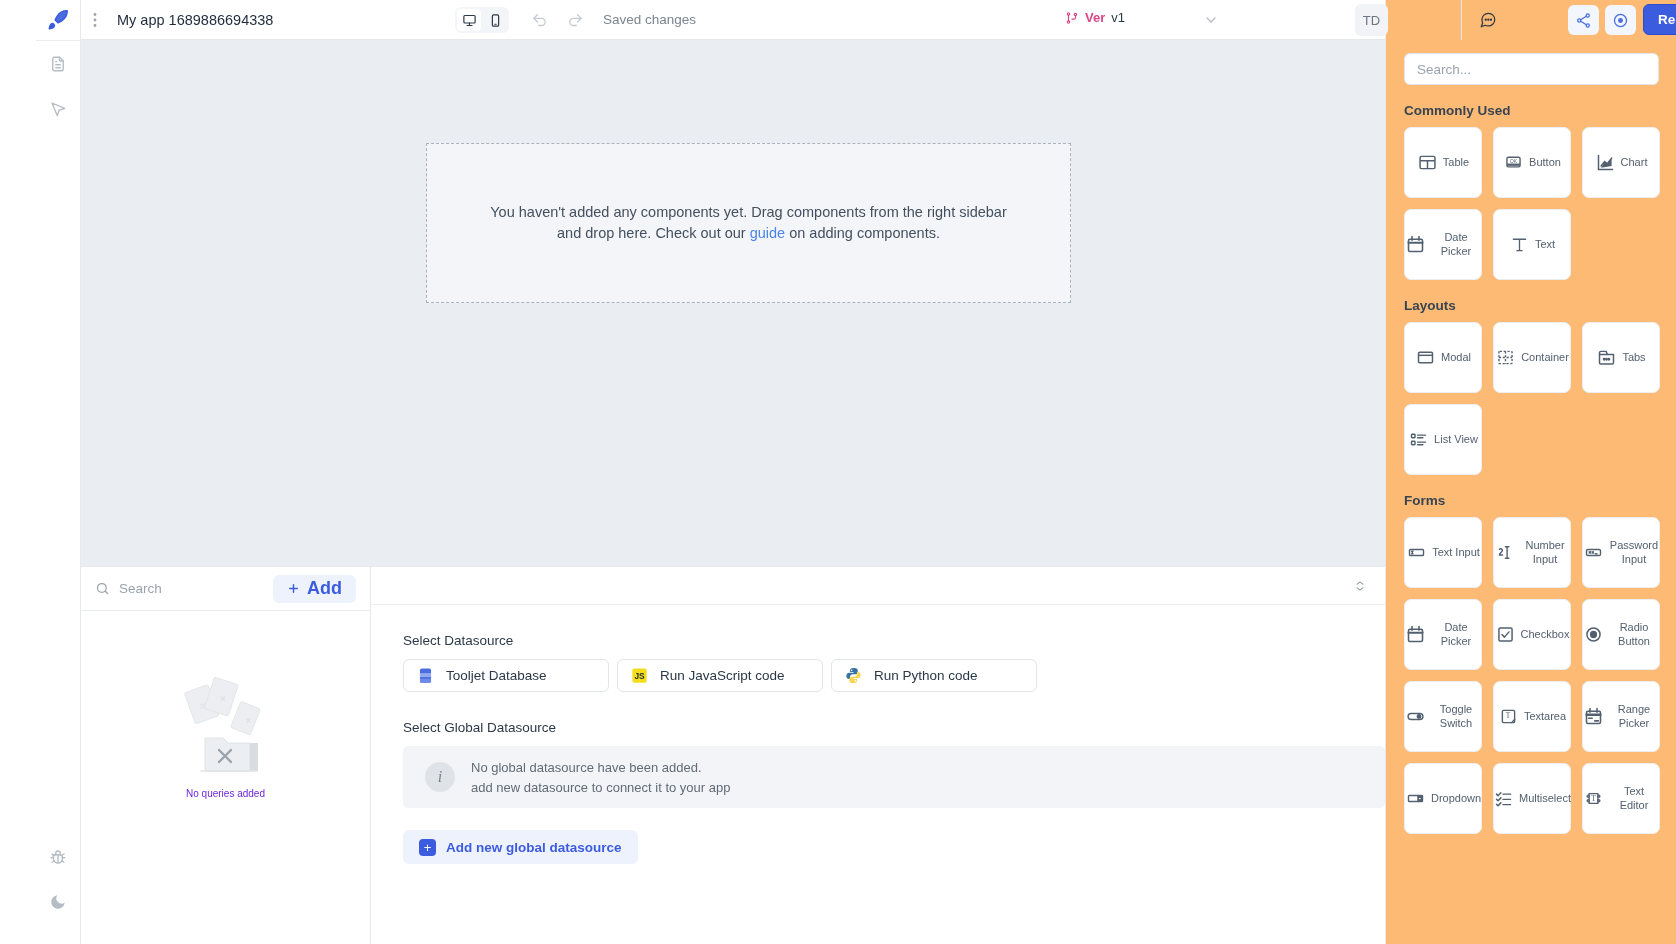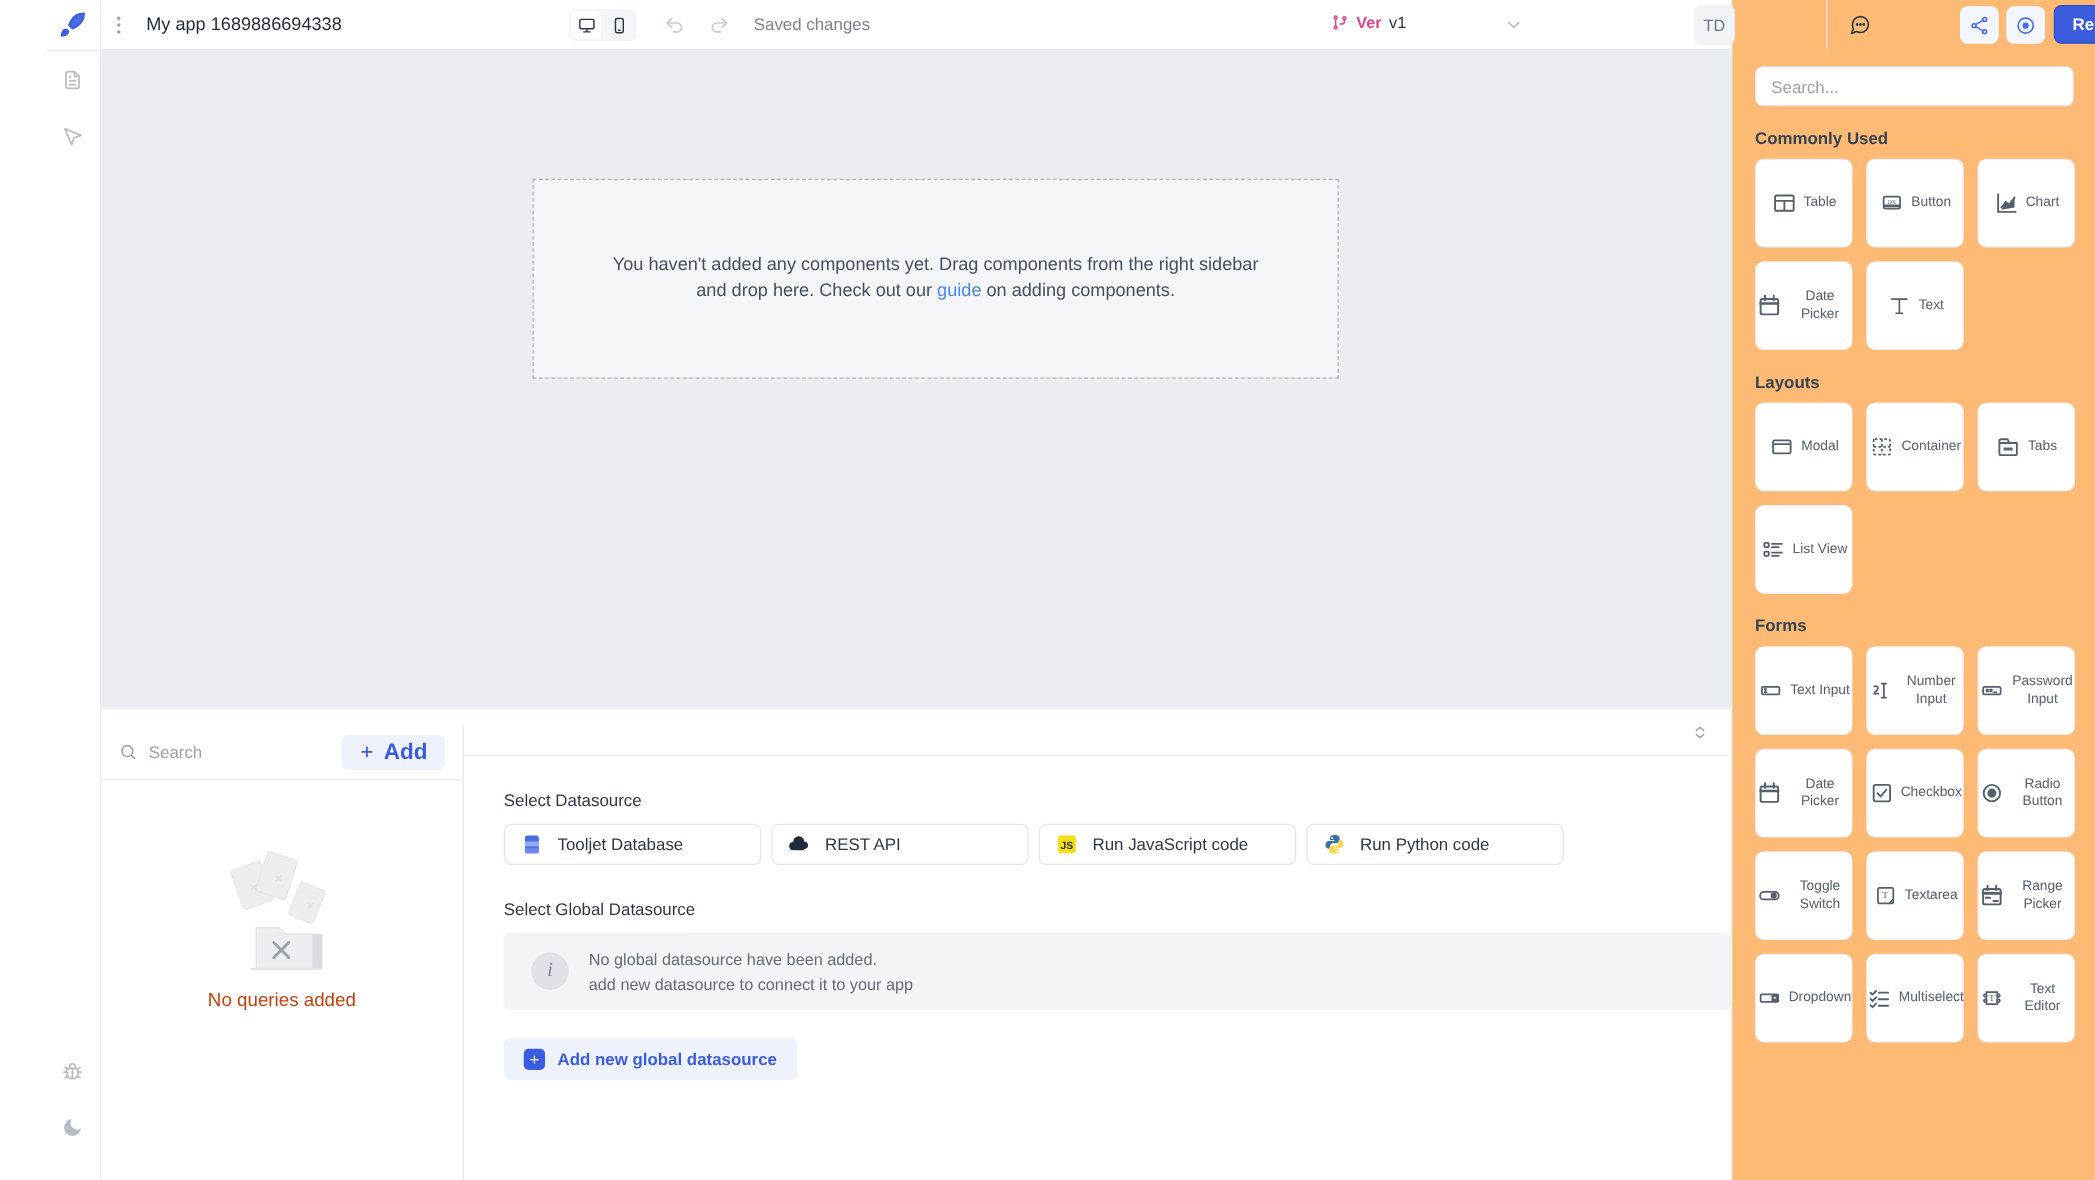--- a/index.html
+++ b/index.html
@@ -100,38 +100,38 @@
   .empty-text {
     width: 520px; text-align: center; font-size: 14.5px; color: #44505f; line-height: 1.42;
   }
   .empty-text a { color: #4a86e8; text-decoration: none; cursor: pointer; }
 
   
   .bottom {
     flex: 0 0 378px; height: 378px; background: #fff; border-top: 1px solid #e6e8eb;
     display: flex; position: relative;
   }
-  .queries-col { width: 290px; flex: 0 0 290px; border-right: 1px solid #e6e8eb; display: flex; flex-direction: column; margin-top: 13px; }
+  .queries-col { width: 290px; flex: 0 0 290px; border-right: 1px solid #e6e8eb; display: flex; flex-direction: column; }
   .queries-head {
     height: 44px; flex: 0 0 44px; border-bottom: 1px solid #e9ecef;
     display: flex; align-items: center; padding: 0 14px; gap: 8px;
   }
   .q-search { display: flex; align-items: center; gap: 9px; flex: 1 1 auto; }
   .q-search-input {
     border: none; outline: none; font-size: 13.5px; color: #2b3848; background: transparent;
     width: 120px; font-family: inherit;
   }
   .q-search-input::placeholder { color: #9aa3ad; }
   .add-btn {
     background: #eef2fd; color: #3c5ce0; border: none; border-radius: 6px;
     height: 28px; padding: 0 14px; font-size: 18px; font-weight: 600;
     display: flex; align-items: center; gap: 7px; cursor: pointer; font-family: inherit;
   }
   .queries-body { flex: 1 1 auto; display: flex; flex-direction: column; align-items: center; justify-content: center; gap: 6px; padding-bottom: 80px; }
-  .no-queries-text { font-size: 15px; color: #c2410c; }
+  .no-queries-text { font-size: 10px; color: #6d28d9; }
 
   .ds-col { flex: 1 1 auto; position: relative; display: flex; flex-direction: column; }
   .ds-topbar { height: 38px; flex: 0 0 38px; border-bottom: 1px solid #eceef1; position: relative; }
   .collapse-icon { position: absolute; right: 18px; top: 12px; color: #9aa3ad; cursor: pointer; }
   .ds-body { flex: 1 1 auto; padding: 28px 0 0 32px; }
   .ds-label { font-size: 13.5px; color: #2b3848; margin-bottom: 11px; }
   .ds-row { display: flex; gap: 8px; margin-bottom: 28px; }
   .ds-card {
     width: 206px; height: 33px; border: 1px solid #e2e6ea; border-radius: 6px;
     display: flex; align-items: center; gap: 11px; padding: 0 12px; cursor: pointer; background: #fff;
@@ -377,27 +377,20 @@
 
             <div class="ds-card">
               <svg width="19" height="19" viewBox="0 0 24 24">
                 <rect x="5" y="3" width="14" height="18" rx="2.5" fill="#4a6ee0"></rect>
                 <rect x="5" y="9" width="14" height="5" fill="#93aaf0"></rect>
                 <rect x="5" y="16" width="14" height="5" fill="#6d8ae8"></rect>
               </svg>
               <span class="ds-card-label">Tooljet Database</span>
             </div>
 
-            <div class="ds-card">
-              <svg width="19" height="19" viewBox="0 0 24 24">
-                <path d="M6 18a4.2 4.2 0 0 1-.3-8.4A5.6 5.6 0 0 1 17 9.4a3.6 3.6 0 0 1 1 7.1 3 3 0 0 1-.5.1z" fill="#1f2b3a"></path>
-                <rect x="7" y="14.5" width="10" height="3.4" rx="1" fill="#1f2b3a"></rect>
-              </svg>
-              <span class="ds-card-label">REST API</span>
-            </div>
 
             <div class="ds-card">
               <svg width="19" height="19" viewBox="0 0 24 24">
                 <rect x="3" y="3" width="18" height="18" rx="2.5" fill="#f5de19"></rect>
                 <text x="12" y="16.5" text-anchor="middle" font-family="Liberation Sans, sans-serif" font-size="10.5" font-weight="bold" fill="#1f2b3a">JS</text>
               </svg>
               <span class="ds-card-label">Run JavaScript code</span>
             </div>
 
             <div class="ds-card">

